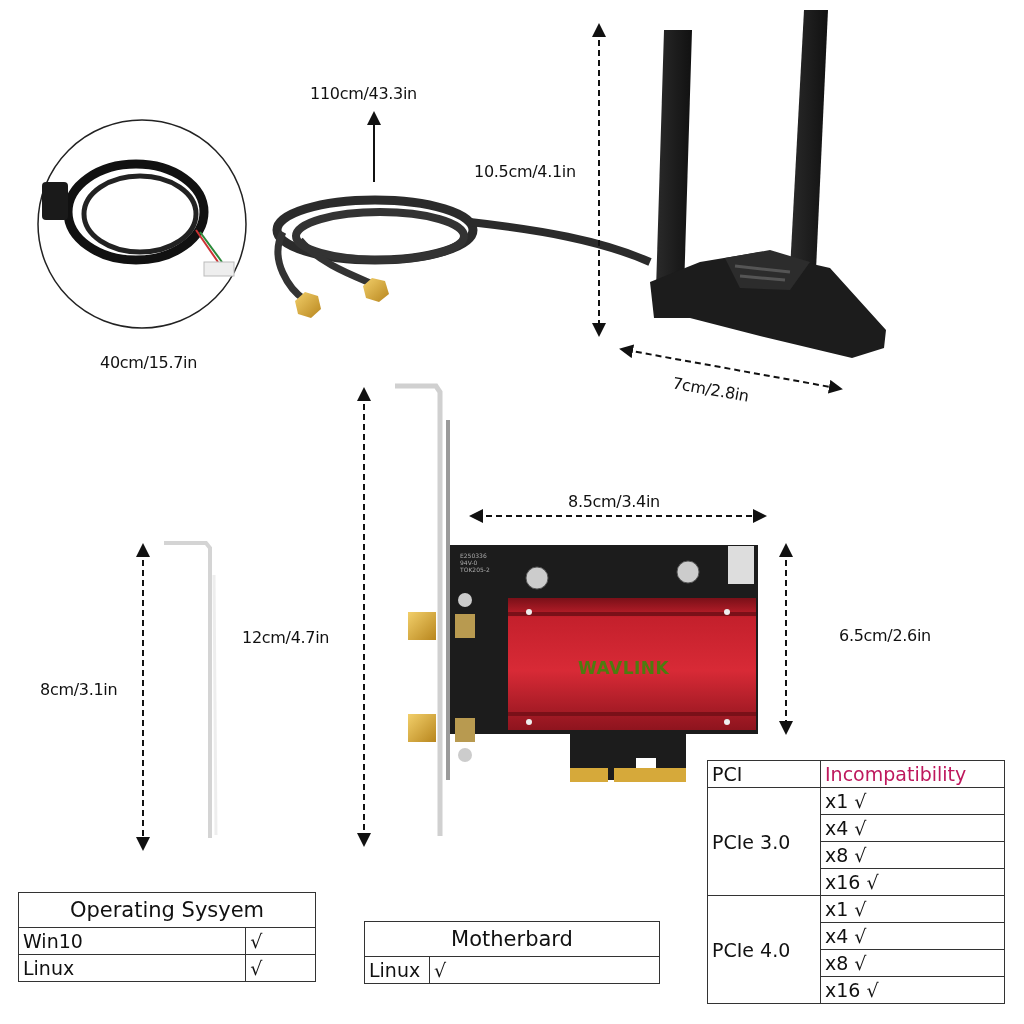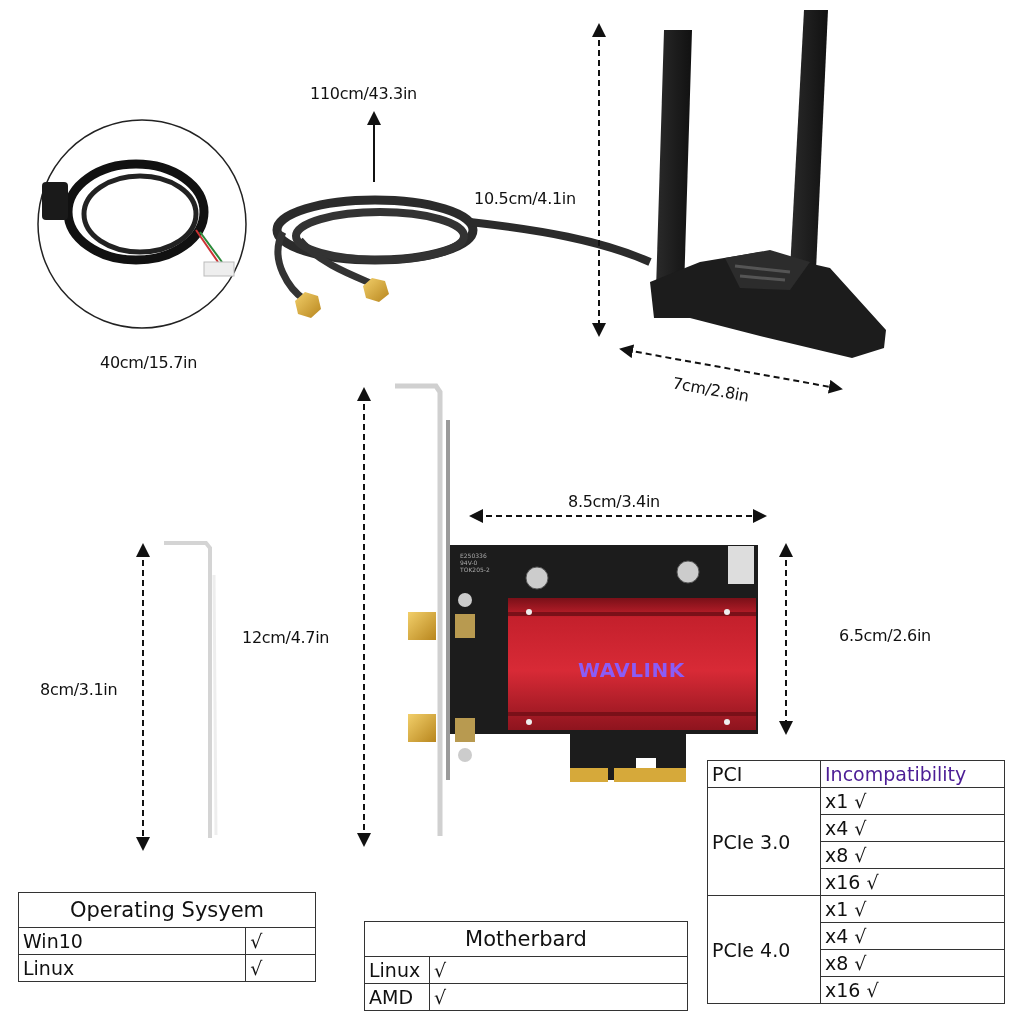--- a/index.html
+++ b/index.html
@@ -3,21 +3,21 @@
 <meta charset="utf-8">
 <style>
   html, body { margin:0; padding:0; background:#ffffff; }
   body { width:1024px; height:1024px; position:relative; overflow:hidden; font-family:"DejaVu Sans", sans-serif; color:#111; }
   .abs { position:absolute; }
   .dim-label { position:absolute; font-size:16px; letter-spacing:-0.3px; color:#111; white-space:nowrap; }
   svg.layer { position:absolute; left:0; top:0; }
   table.spec { position:absolute; border-collapse:collapse; font-family:"DejaVu Sans", sans-serif; }
   table.spec td { border:1.5px solid #333; padding:0 4px; font-size:19px; line-height:26px; height:26px; vertical-align:middle; white-space:nowrap; }
   table.spec td.head { text-align:center; font-size:21px; height:34px; }
-  .red { color:#4c1d95; }
+  .red { color:#be185d; }
 </style>
 </head>
 <body>
 
 <svg class="layer" width="1024" height="1024" viewBox="0 0 1024 1024">
   <defs>
     <marker id="arr" viewBox="0 0 10 10" refX="5" refY="5" markerWidth="7" markerHeight="7" orient="auto-start-reverse">
       <path d="M0,0 L10,5 L0,10 z" fill="#111"></path>
     </marker>
     <linearGradient id="heat" x1="0" y1="0" x2="0" y2="1">
@@ -100,30 +100,30 @@
     <line x1="374" y1="182" x2="374" y2="118" stroke="#111" stroke-width="2" marker-end="url(#arr)"></line>
     <line x1="599" y1="30" x2="599" y2="330" stroke="#111" stroke-width="2" stroke-dasharray="6,4" marker-start="url(#arr)" marker-end="url(#arr)"></line>
     <line x1="626" y1="350" x2="836" y2="388" stroke="#111" stroke-width="2" stroke-dasharray="6,4" marker-start="url(#arr)" marker-end="url(#arr)"></line>
     <line x1="476" y1="516" x2="760" y2="516" stroke="#111" stroke-width="2" stroke-dasharray="6,4" marker-start="url(#arr)" marker-end="url(#arr)"></line>
     <line x1="786" y1="550" x2="786" y2="728" stroke="#111" stroke-width="2" stroke-dasharray="6,4" marker-start="url(#arr)" marker-end="url(#arr)"></line>
     <line x1="364" y1="394" x2="364" y2="840" stroke="#111" stroke-width="2" stroke-dasharray="6,4" marker-start="url(#arr)" marker-end="url(#arr)"></line>
     <line x1="143" y1="550" x2="143" y2="844" stroke="#111" stroke-width="2" stroke-dasharray="6,4" marker-start="url(#arr)" marker-end="url(#arr)"></line>
   </g>
 </svg>
 
-<div class="abs" style="left:578px;top:658px;font-size:20px;font-weight:bold;color:#8b5cf6;letter-spacing:0.5px;">WAVLINK</div>
+<div class="abs" style="left:578px;top:658px;font-size:17px;font-weight:bold;color:#4d7c0f;letter-spacing:0.5px;">WAVLINK</div>
 
 <div class="abs" style="left:460px;top:552px;font-size:6px;line-height:7px;color:#aaa;">
   <div>E250336</div>
   <div>94V-0</div>
   <div>TOK205-2</div>
 </div>
 
 <div class="dim-label" style="left:310px;top:84px;">110cm/43.3in</div>
-<div class="dim-label" style="left:474px;top:162px;margin-top:27px;">10.5cm/4.1in</div>
+<div class="dim-label" style="left:474px;top:162px;">10.5cm/4.1in</div>
 <div class="dim-label" style="left:100px;top:353px;">40cm/15.7in</div>
 <div class="dim-label" style="left:672px;top:380px;transform:rotate(10deg);">7cm/2.8in</div>
 <div class="dim-label" style="left:568px;top:492px;">8.5cm/3.4in</div>
 <div class="dim-label" style="left:798px;top:626px;margin-left:41px;">6.5cm/2.6in</div>
 <div class="dim-label" style="left:242px;top:628px;">12cm/4.7in</div>
 <div class="dim-label" style="left:40px;top:680px;">8cm/3.1in</div>
 
 <table class="spec" style="left:18px;top:892px;width:298px;">
   <tbody>
       <tr>
@@ -133,31 +133,27 @@
         <td>Win10</td>
         <td>√</td>
       </tr>
   <tr>
         <td>Linux</td>
         <td>√</td>
       </tr>
 </tbody>
   </table>
 
-<table class="spec" style="left:364px;top:921px;width:324px;padding-left:21px;">
+<table class="spec" style="left:364px;top:921px;width:296px;padding-left:21px;">
   <tbody>
       <tr>
         <td class="head" colspan="2">Motherbard</td>
       </tr>
   <tr>
         <td style="width:56px;">Linux</td>
-        <td>√</td>
-      </tr>
-  <tr>
-        <td>AMD</td>
         <td>√</td>
       </tr>
 </tbody>
   </table>
 
 <table class="spec" style="left:707px;top:760px;width:298px;">
   <tbody>
       <tr>
     <td style="width:104px;">PCI</td>
     <td class="red">Incompatibility</td>

